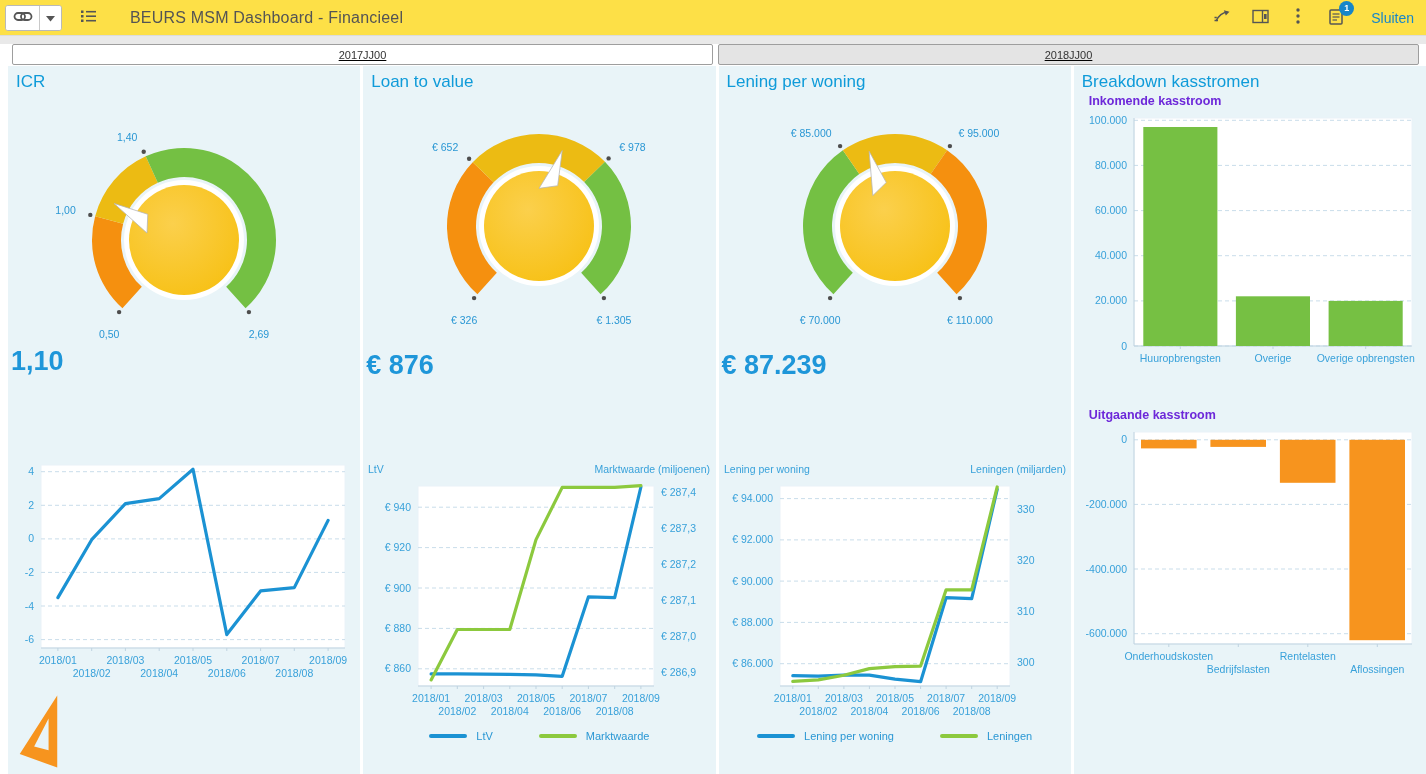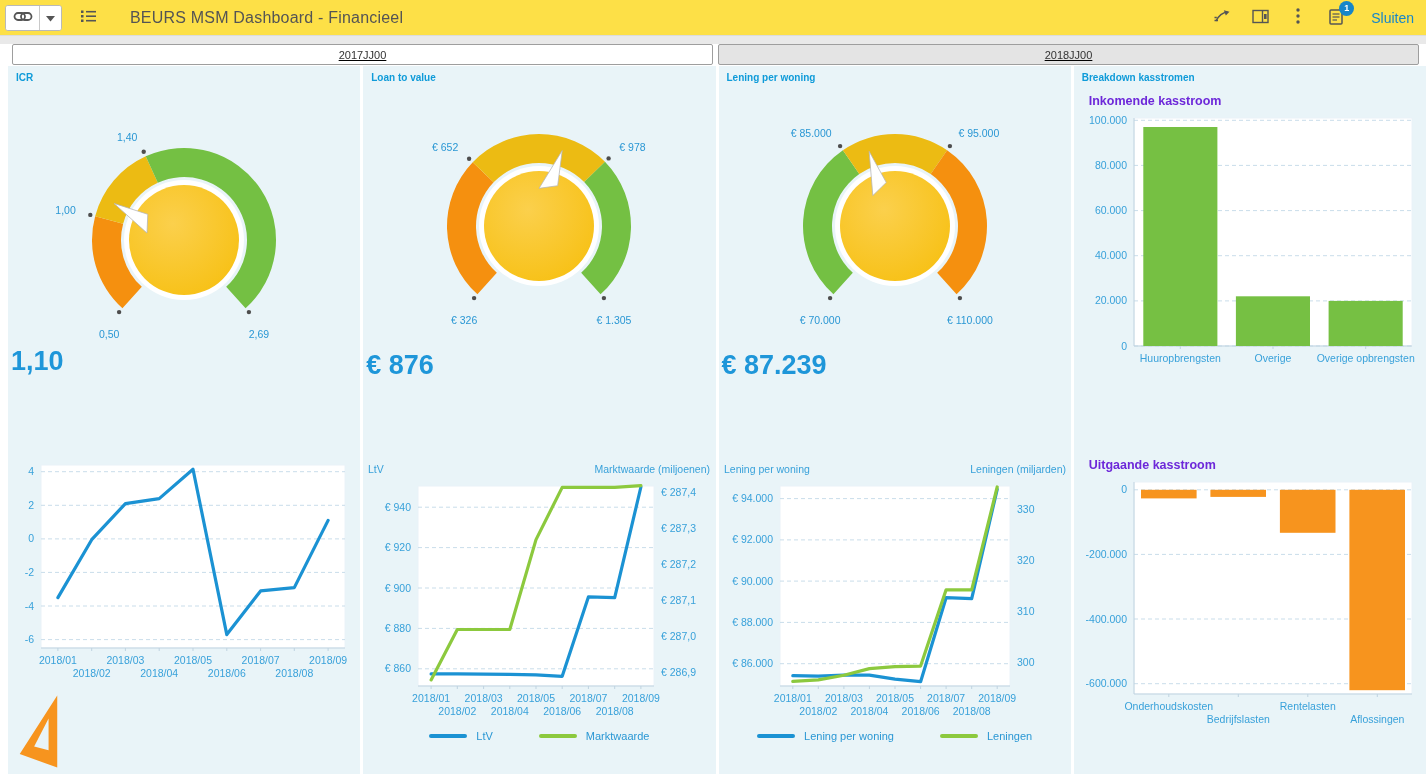--- a/index.html
+++ b/index.html
@@ -31,34 +31,34 @@
     background:linear-gradient(to bottom, #e9e9e9 8px, #ffffff 8px);text-decoration:underline; }
   .tab { flex:1; height:21px; border:1px solid #9e9e9e; border-radius:2px; background:#fff;
     font-size:11px; color:#333; cursor:pointer; font-family:"Liberation Sans",sans-serif; }
   .tab.active { background:#e4e4e4; }
 
   
   .panels { flex:1; display:grid; grid-template-columns:repeat(4,1fr); gap:3px;
     padding-left:8px; background:#fff; }
   .panel { background:#e9f4f8; display:flex; flex-direction:column; overflow:hidden;
     padding:6px 3px 0 3px; }
-  .panel h2 { font-size:10px; font-weight:bold; color:#0f9bd9; padding-left:5px; height:22px; }
+  .panel h2 { font-size:17px; font-weight:normal; color:#0f9bd9; padding-left:5px; height:22px; }
   .panel h3 { font-size:12.5px; font-weight:bold; color:#6d28d9; padding-left:12px; height:18px; }
   .gauge { display:flex; justify-content:center; margin-top:14px; }
   .panel-icr .gauge { margin-top:28px; }
   .gauge-value { text-align:left; font-size:27px; font-weight:bold; color:#1e96d9; margin-top:14px; }
   .panel-icr .gauge-value { margin-top:-4px; }
   .chart { display:flex; justify-content:center; margin-top:auto; }
   .legend { display:flex; justify-content:center; align-items:center; gap:46px; margin:4px 0 32px; }
   .leg-item { display:flex; align-items:center; gap:9px; cursor:pointer; }
   .leg-line { width:38px; height:4px; border-radius:2px; display:inline-block; }
   .leg-label { font-size:11px; color:#2a97d4; }
   .logo { margin:4px 0 2px 2px; height:80px; }
   .barchart { display:flex; justify-content:center; }
-  .sub2 { margin-top:84px; }
+  .sub2 { margin-top:34px; }
 
   
   .tick { fill:#38a1da; font-size:10.5px; font-family:"Liberation Sans",sans-serif; }
   .glabel { fill:#2a97d4; font-size:10.5px; font-family:"Liberation Sans",sans-serif; }
 </style>
 </head>
 <body>
 
 <div class="page">
 

